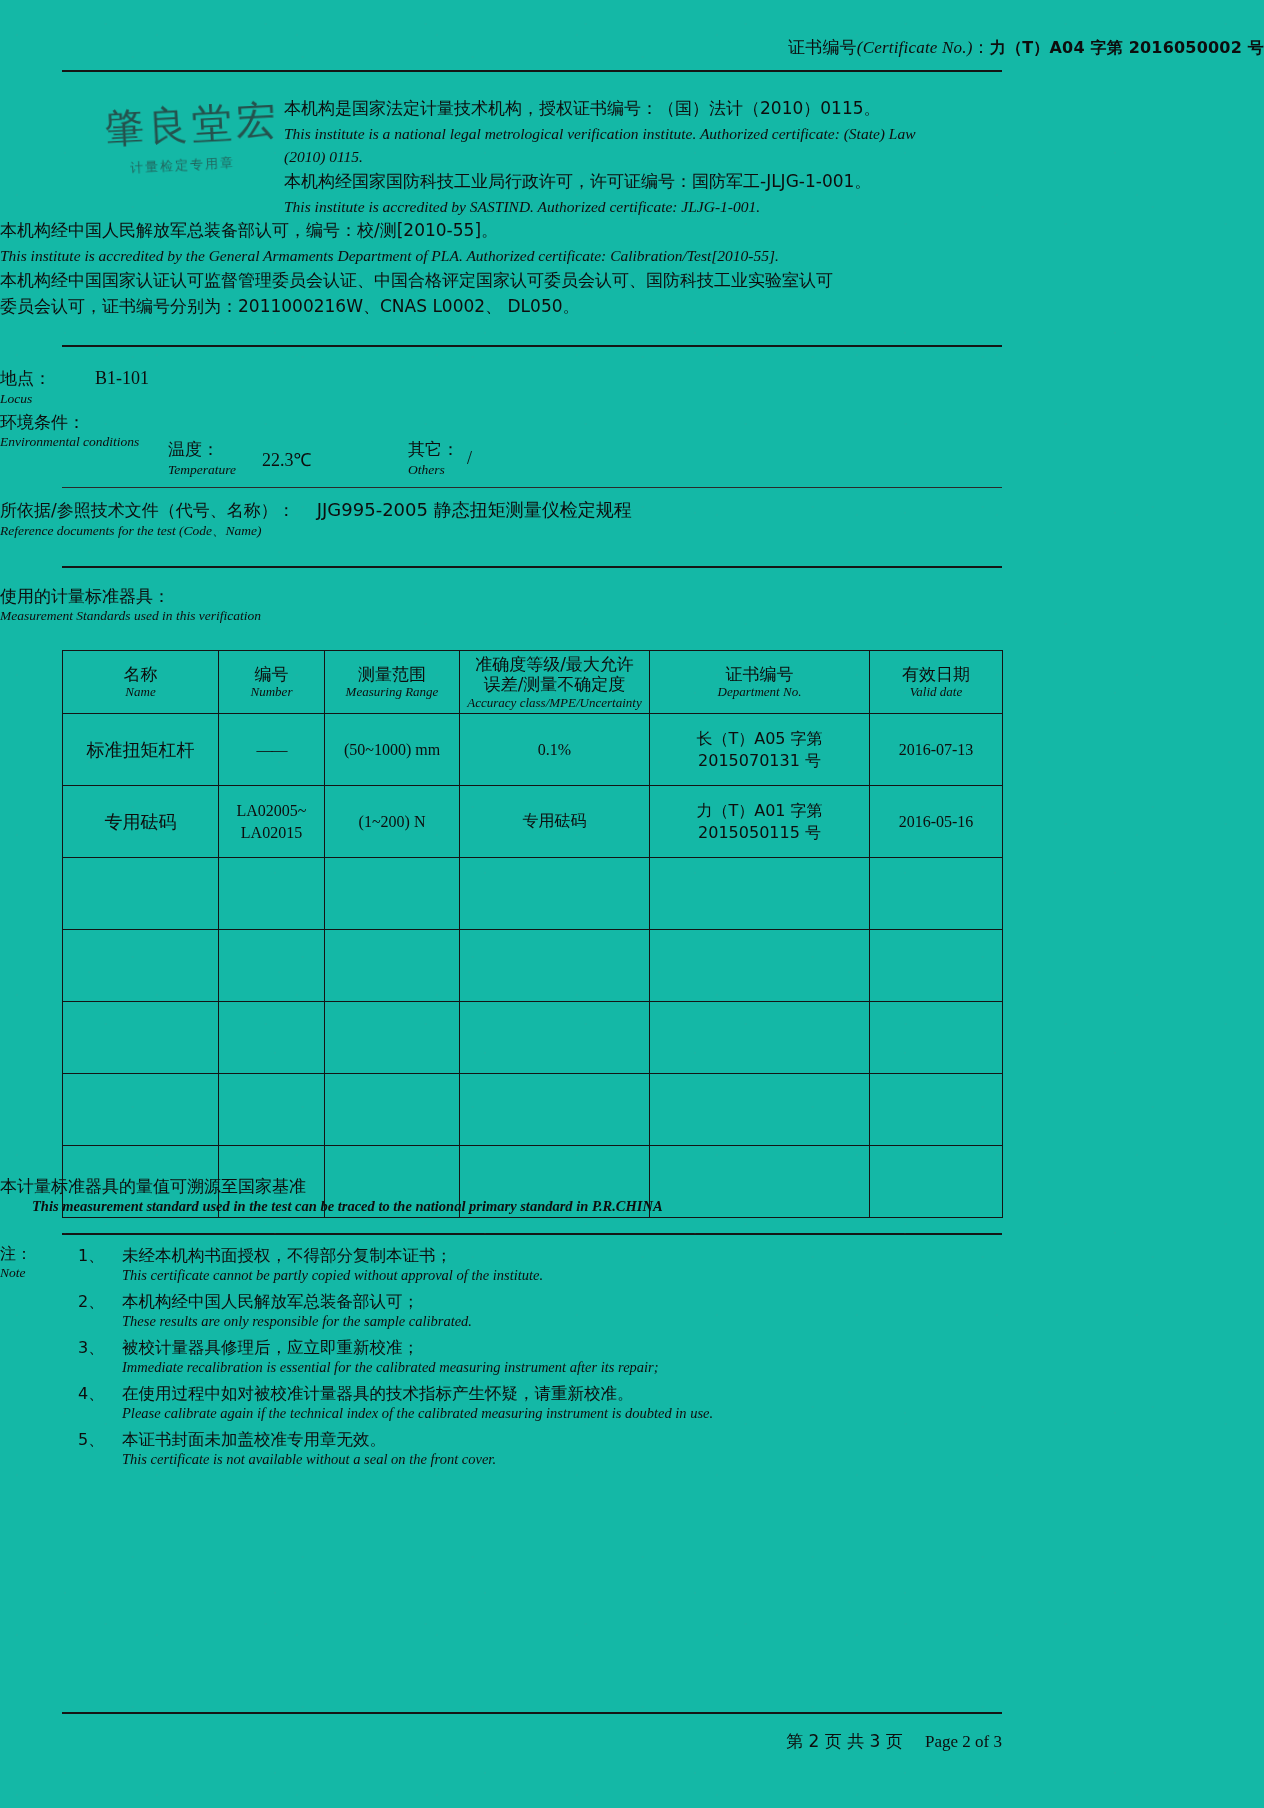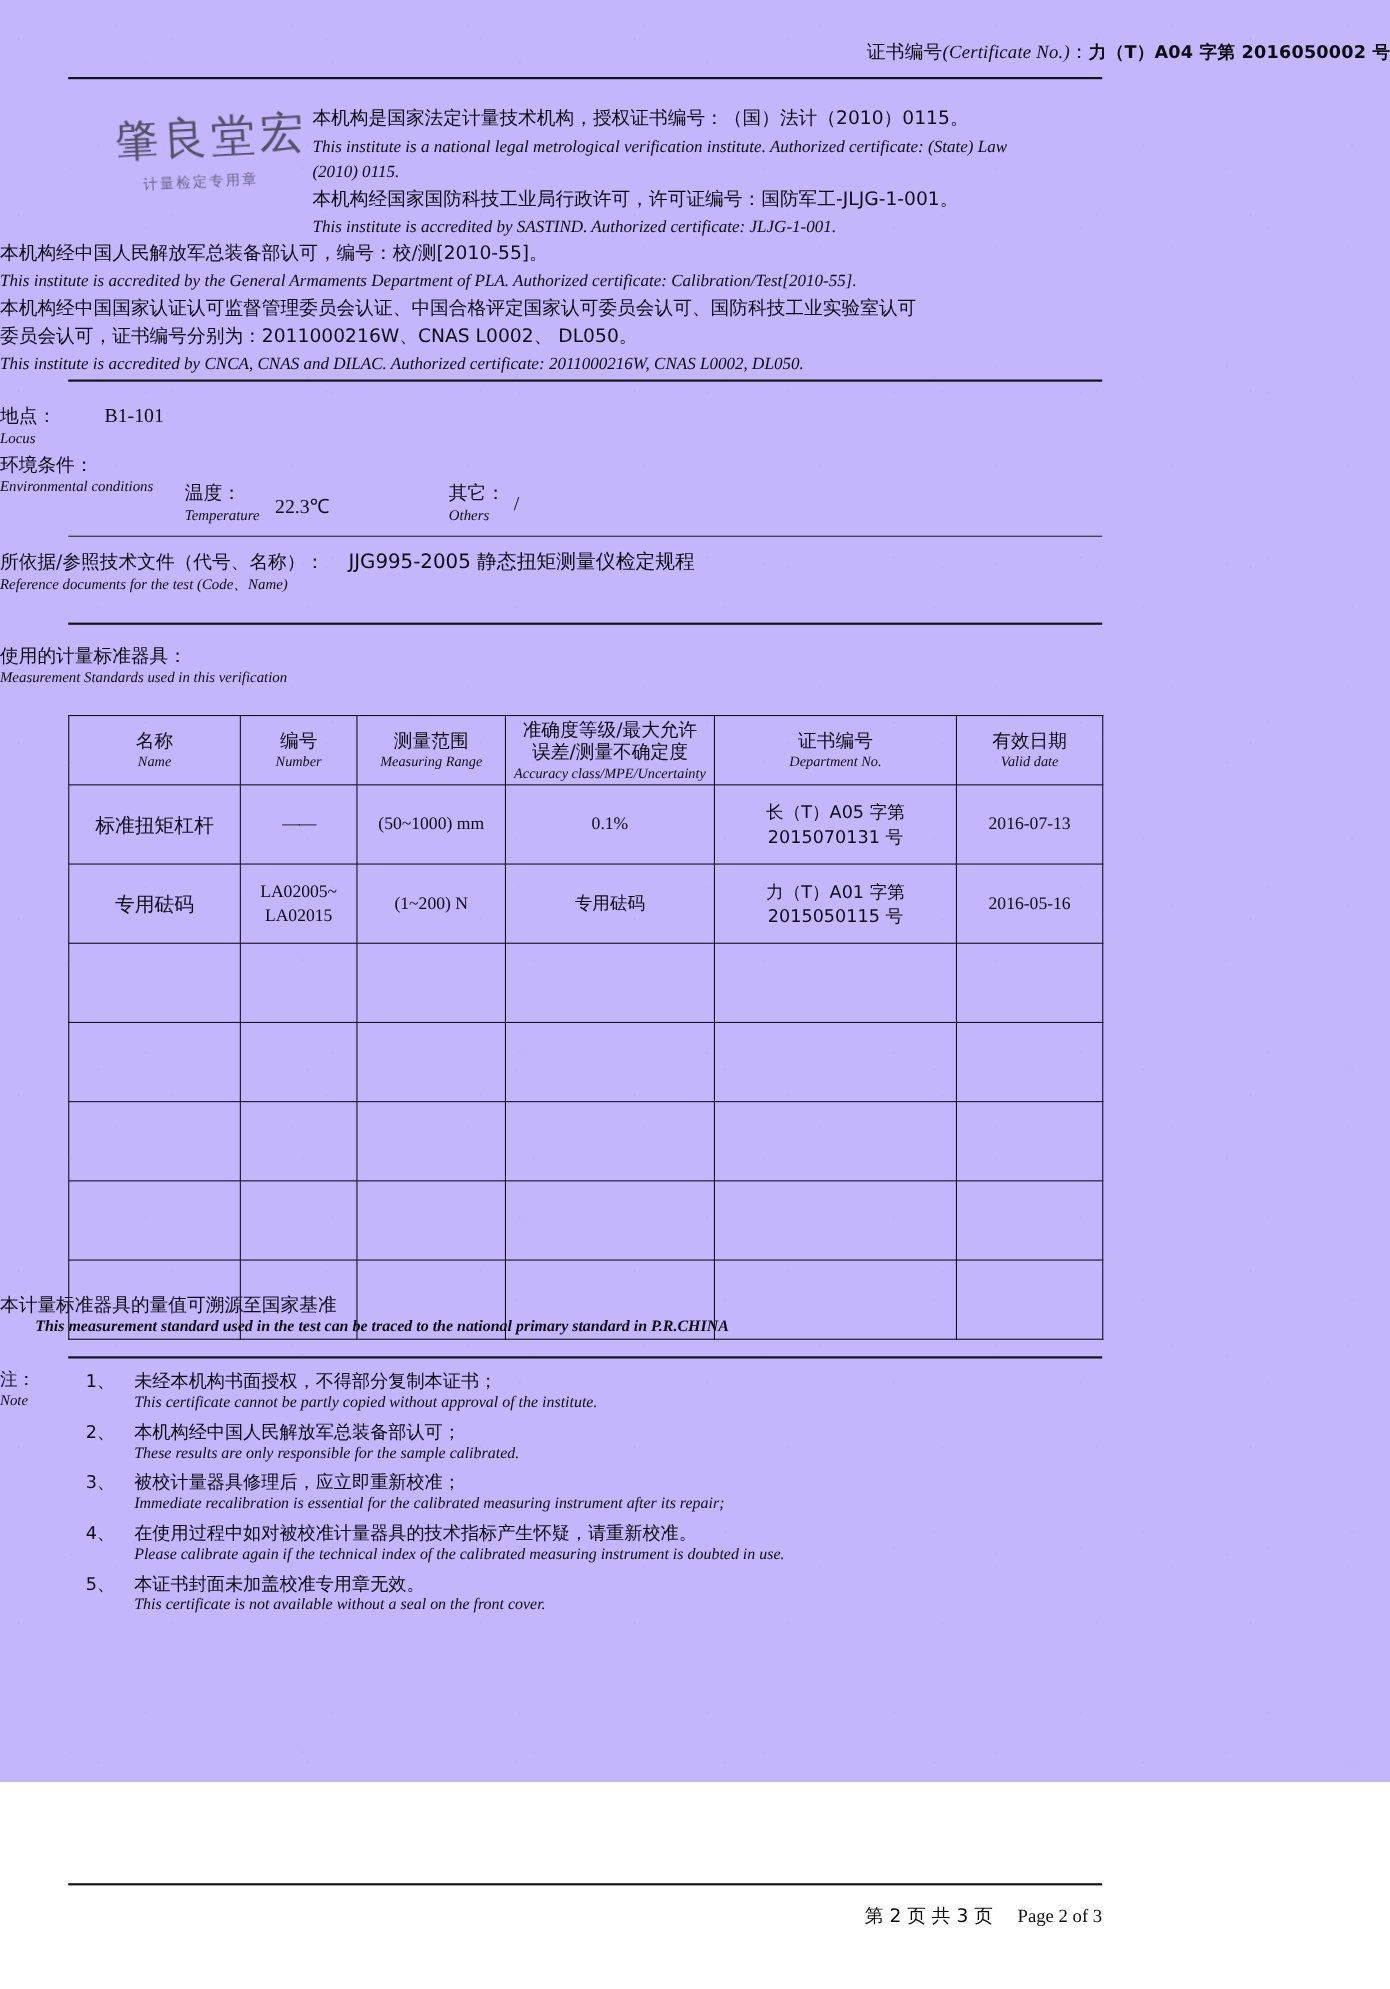--- a/index.html
+++ b/index.html
@@ -12,22 +12,22 @@
     height: 1808px;
     position: relative;
     font-family: "Liberation Serif", serif;
     color: #0d0d0d;
     overflow: hidden;
   }
   .page {
     position: absolute;
     left: 0; top: 0;
     width: 1264px;
-    height: 1620px;
-    background: #c4b5fd;
+    height: 1808px;
+    background: #14b8a6;
   }
   
   .noise {
     position: absolute;
     inset: 0;
     pointer-events: none;
     opacity: 0.05;
     background:
       radial-gradient(circle at 12% 22%, #888 0 1px, transparent 1.5px),
       radial-gradient(circle at 47% 63%, #888 0 1px, transparent 1.5px),
@@ -206,21 +206,20 @@
 
   <div class="accred">
     <div class="indent cn">本机构是国家法定计量技术机构，授权证书编号：（国）法计（2010）0115。</div>
     <div class="indent en">This institute is a national legal metrological verification institute.    Authorized certificate: (State) Law (2010) 0115.</div>
     <div class="indent cn">本机构经国家国防科技工业局行政许可，许可证编号：国防军工-JLJG-1-001。</div>
     <div class="indent en">This institute is accredited by SASTIND. Authorized certificate: JLJG-1-001.</div>
     <div class="wide cn">本机构经中国人民解放军总装备部认可，编号：校/测[2010-55]。</div>
     <div class="wide en">This institute is accredited by the General Armaments Department of PLA. Authorized certificate: Calibration/Test[2010-55].</div>
     <div class="wide cn">本机构经中国国家认证认可监督管理委员会认证、中国合格评定国家认可委员会认可、国防科技工业实验室认可</div>
     <div class="wide cn">委员会认可，证书编号分别为：2011000216W、CNAS L0002、 DL050。</div>
-    <div class="wide en">This institute is accredited by CNCA, CNAS and DILAC. Authorized certificate: 2011000216W, CNAS L0002, DL050.</div>
   </div>
   <div class="rule" style="top:345px;"></div>
 
   <div class="content locus-wrap">
     <div class="row-lab">
       <span class="lab-stack">
         <span class="field-label-cn cn">地点：</span><br>
         <span class="field-label-en">Locus</span>
       </span>
       <span class="val" style="margin-left:44px;">B1-101</span>
@@ -232,21 +231,21 @@
       </span>
     </div>
   </div>
 
   <div class="env-row">
     <div class="env-item" style="width:240px;">
       <span class="stack">
         <span class="field-label-cn cn">温度：</span><br>
         <span class="field-label-en">Temperature</span>
       </span>
-      <span class="val" style="margin-left:14px;">22.3℃</span>
+      <span class="val" style="margin-left:26px;">22.3℃</span>
     </div>
     <div class="env-item">
       <span class="stack">
         <span class="field-label-cn cn">其它：</span><br>
         <span class="field-label-en">Others</span>
       </span>
       <span class="val" style="margin-left:8px;">/</span>
     </div>
   </div>
 

